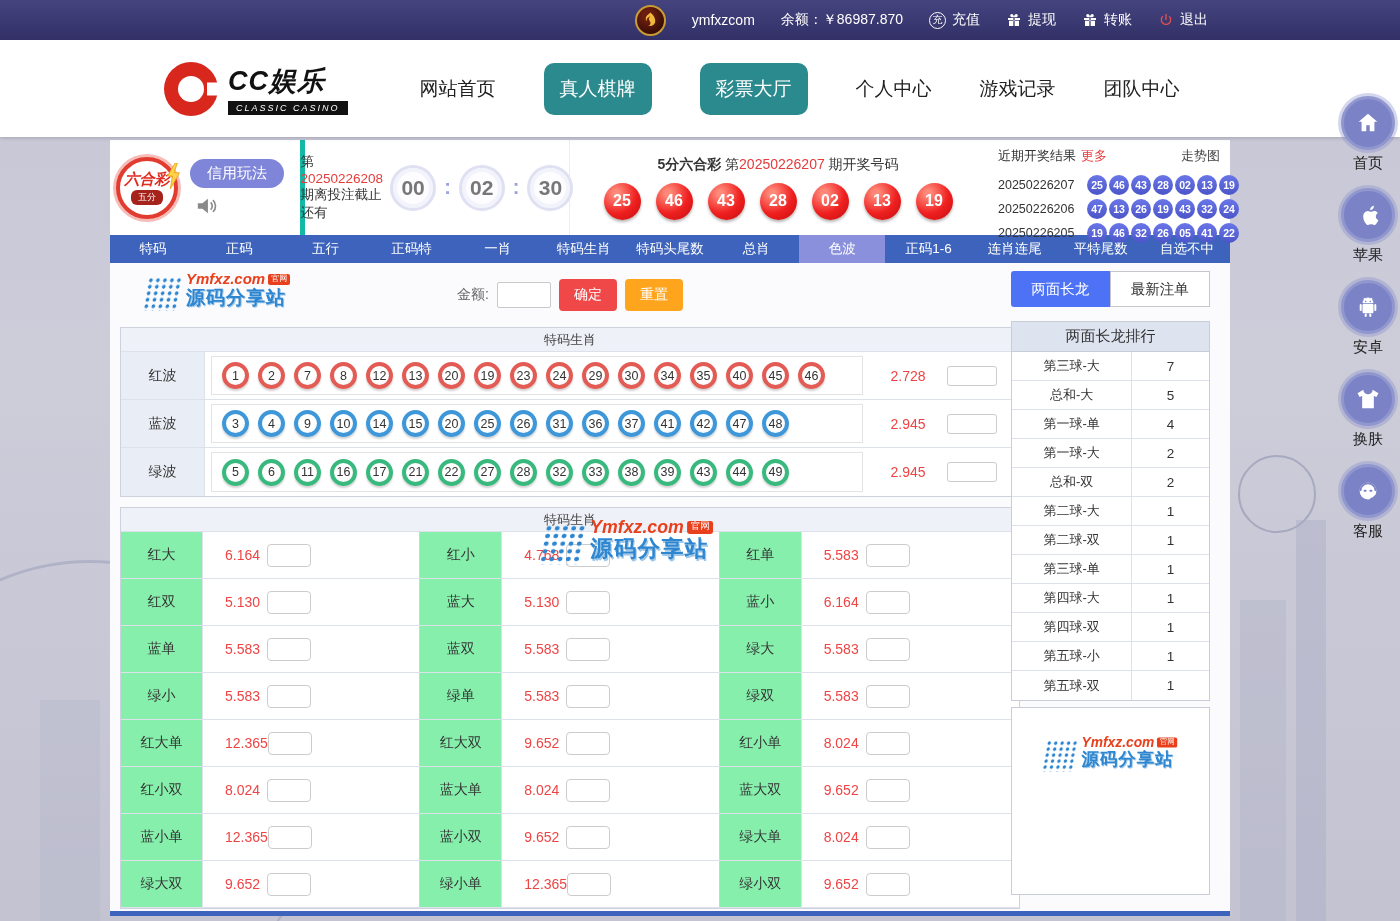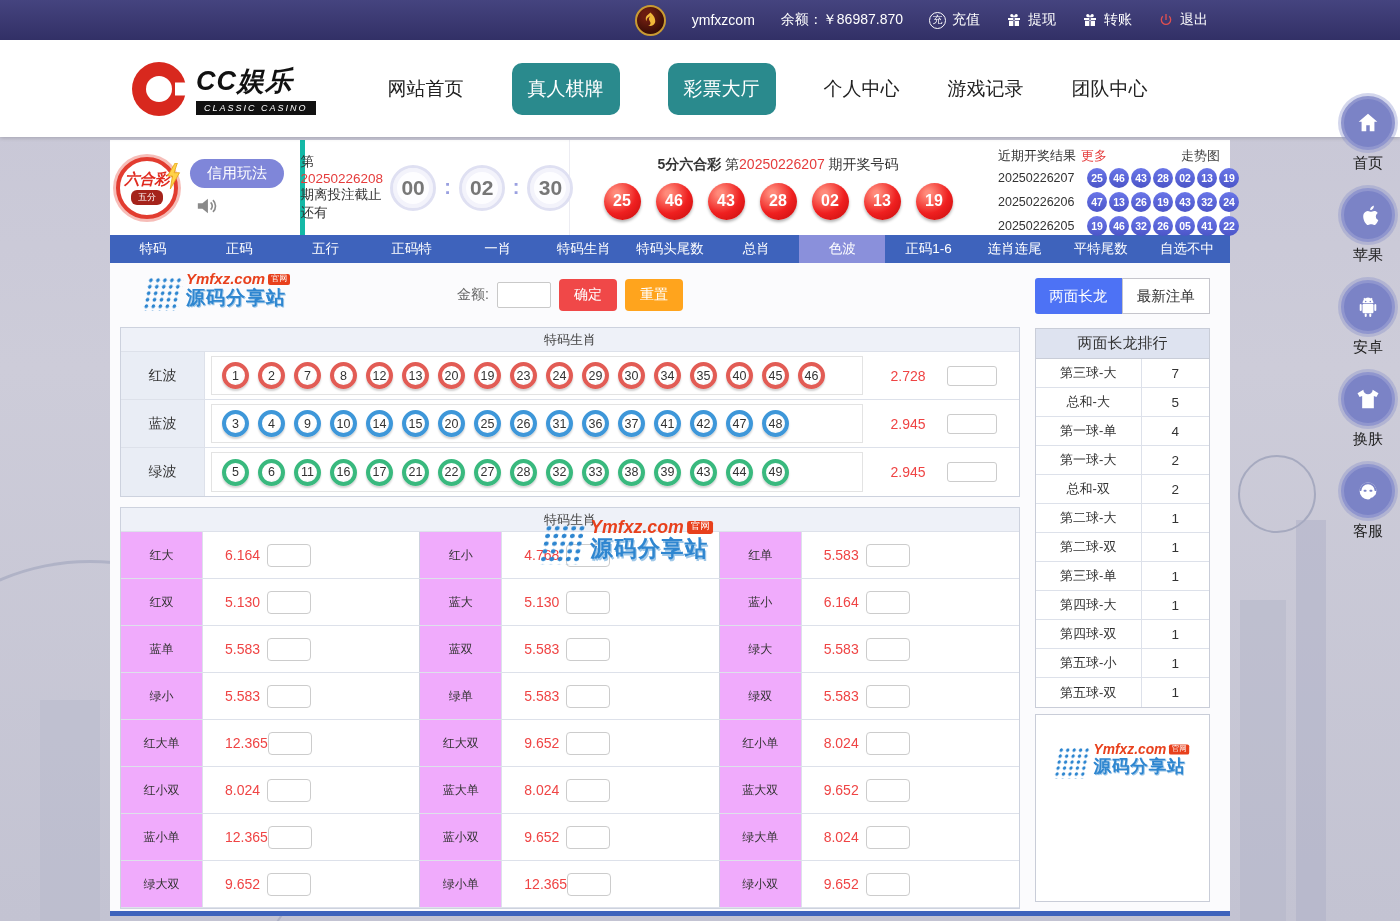--- a/index.html
+++ b/index.html
@@ -28,21 +28,21 @@
     border:2px solid #c99b33; display:flex; align-items:center; justify-content:center; }
   .coin svg { width:19px; height:19px; }
   .top-item { display:flex; align-items:center; gap:6px; cursor:pointer; }
   .balance b { font-weight:normal; }
   .ic-circle { width:17px; height:17px; border:1.5px solid #fff; border-radius:50%;
     font-size:10px; display:flex; align-items:center; justify-content:center; }
   .top-item svg { width:16px; height:16px; }
 
   
   .header { height:97px; background:#fff; display:flex; 
-    box-shadow:0 1px 4px rgba(0,0,0,.18); position:relative; z-index:15; }
+    box-shadow:0 1px 4px rgba(0,0,0,.18); position:relative; z-index:15;padding-left:32px; }
   .brand { margin-left:132px; display:flex; align-items:center; gap:10px; }
   .brand-icon { position:relative; width:54px; height:54px; border-radius:50%; background:#d8281e; }
   .brand-icon::before { content:""; position:absolute; inset:14px; background:#fff; border-radius:50%; }
   .brand-icon::after { content:""; position:absolute; right:-5px; top:50%;
     transform:translateY(-50%); width:16px; height:13px; background:#fff; }
   .brand-text { display:flex; flex-direction:column; }
   .brand-title { font-size:27px; font-weight:bold; font-style:italic; color:#111; letter-spacing:1px; }
   .brand-sub { background:#111; color:#fff; font-size:9px; font-style:italic;
     letter-spacing:2px; padding:2px 8px; margin-top:2px; text-align:center; }
   .nav { margin-left:72px; display:flex; align-items:center; gap:48px; font-size:19px; color:#222; }
@@ -80,21 +80,21 @@
   .draw-title { font-size:14px; color:#333; }
   .draw-title b { font-weight:bold; }
   .draw-title .red { color:#e53c3c; }
   .draw-balls { display:flex; gap:15px; }
   .ball-lg { width:37px; height:37px; border-radius:50%; color:#fff; font-weight:bold; font-size:16px;
     display:flex; align-items:center; justify-content:center;
     background:radial-gradient(circle at 33% 28%, #ff8a7a 8%, #ef2020 55%, #c40c0c);
     box-shadow:0 2px 3px rgba(0,0,0,.3); }
 
   .sec4 { width:244px; padding:7px 10px 0 12px; font-size:13px; display:flex; flex-direction:column; }
-  .recent-head { display:flex; align-items:center; margin-bottom:3px; }
+  .recent-head { display:flex; align-items:center; margin-bottom:10px; }
   .recent-more { color:#e53c3c; margin-left:5px; cursor:pointer; }
   .recent-trend { margin-left:auto; color:#444; cursor:pointer; }
   .recent-row { display:flex; align-items:center; gap:3px; margin-bottom:4px; }
   .recent-issue { font-size:12.5px; color:#333; width:86px; flex:0 0 86px; }
   .recent-balls { display:flex; gap:2px; }
   .ball-sm { width:20px; height:20px; border-radius:50%; background:linear-gradient(180deg,#6a76e8,#4b55c8);
     color:#fff; font-size:10.5px; font-weight:bold; display:flex; align-items:center; justify-content:center; }
 
   
   .tabbar { height:28px; background:#3e63bc; display:flex; }
@@ -132,28 +132,28 @@
   .ct-row.green .ring-ball { border-color:#39b97e; }
   .ct-odds { width:78px; flex:0 0 78px; display:flex; align-items:center; justify-content:center;
     color:#ef4444; font-size:14px; }
   .ct-input { width:72px; flex:0 0 72px; display:flex; align-items:center; }
   .ct-input input { width:50px; height:20px; border:1px solid #ccc; border-radius:3px; background:#fff; }
 
   .ts-table { margin-top:10px; }
   .ts-row { display:flex; height:47px; border-bottom:1px solid #dde1ea; }
   .ts-cell { width:300px; display:flex; border-right:1px solid #cdd2de; }
   .ts-cell:last-child { border-right:none; }
-  .ts-label { width:82px; flex:0 0 82px; background:#f0abfc; border-right:1px solid #dde1ea;
-    display:flex; align-items:center; justify-content:center; font-size:12px; color:#333; }
+  .ts-label { width:82px; flex:0 0 82px; background:#86efac; border-right:1px solid #dde1ea;
+    display:flex; align-items:center; justify-content:center; font-size:14px; color:#333; }
   .ts-val { flex:1; display:flex; align-items:center; padding-left:22px; }
   .ts-odds { color:#ef4444; font-size:14px; min-width:42px; }
   .ts-val input { width:44px; height:23px; border:1px solid #ccc; border-radius:4px; background:#fff; }
 
   
-  .sidebar { position:absolute; right:20px; top:15px; width:175px; }
+  .sidebar { position:absolute; right:20px; top:8px; width:199px; }
   .sb-tabs { display:flex; height:36px; }
   .sb-tab-dragon { flex:1; background:#4d72f5; color:#fff; font-size:14.5px; border-radius:3px 0 0 3px;
     display:flex; align-items:center; justify-content:center; cursor:pointer; }
   .sb-tab-orders { flex:1; background:#fff; border:1px solid #c5c5cc; color:#333; font-size:14.5px;
     display:flex; align-items:center; justify-content:center; cursor:pointer; }
   .rank-table { margin-top:14px; border:1px solid #c9cdd8; background:#fff; }
   .rank-title { height:30px; background:#dee3f0; border-bottom:1px solid #c9cdd8;
     display:flex; align-items:center; justify-content:center; font-size:15px; color:#333;font-family:Liberation Mono, monospace; }
   .rank-row { display:flex; height:29px; border-bottom:1px solid #dde1ea; }
   .rank-row:last-child { border-bottom:none; }

